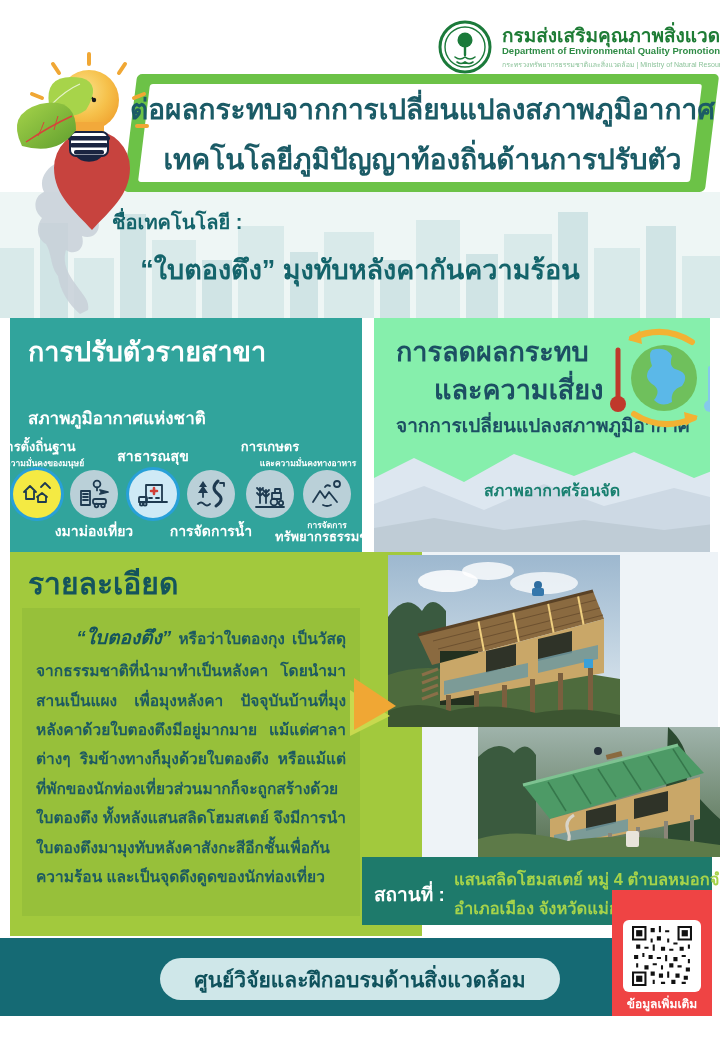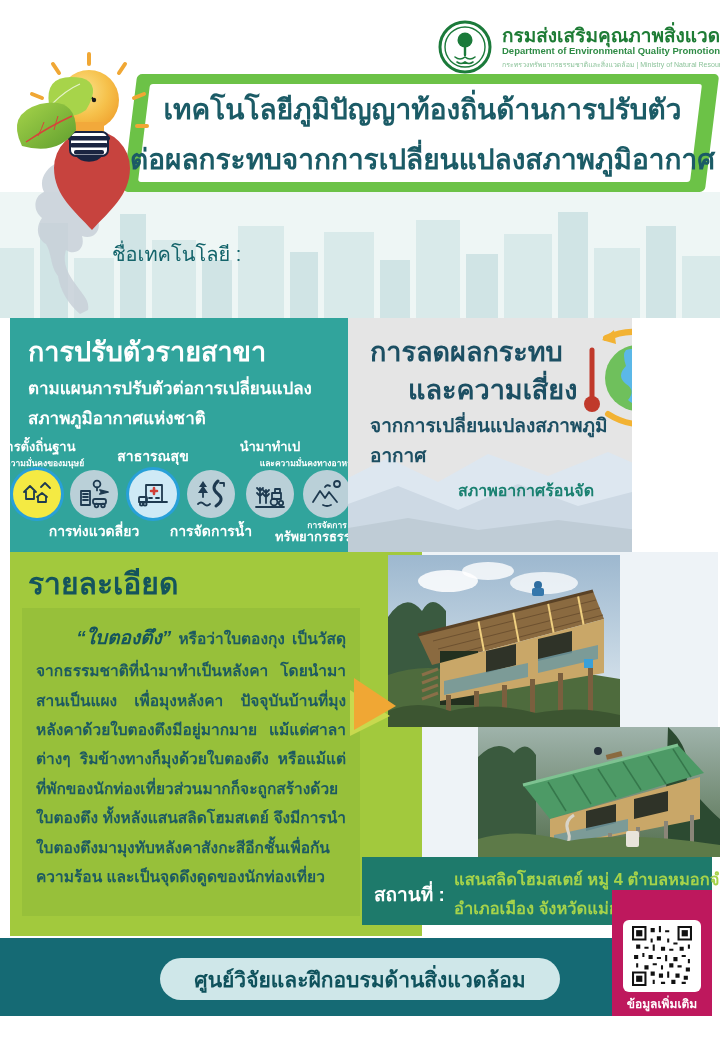--- a/index.html
+++ b/index.html
@@ -22,37 +22,37 @@
 
   
   .skyline { position:absolute; left:0; top:192px; width:720px; height:126px; background:#eef6f5; overflow:hidden; }
   .bldg { position:absolute; bottom:0; background:#d9eaea; }
   .bldg.b2 { background:#d0e4e5; }
 
   .thailand-map { position:absolute; left:2px; top:158px; width:150px; height:160px; z-index:2; }
 
   .bulb-art { position:absolute; left:4px; top:50px; width:170px; height:198px; z-index:5; }
 
-  .tech-label { position:absolute; left:112px; top:206px; font-size:20px; font-weight:normal; color:#14646b; z-index:3;margin-top:32px; }
+  .tech-label { position:absolute; left:112px; top:206px; font-size:20px; font-weight:bold; color:#14646b; z-index:3; }
   .tech-name { position:absolute; left:80px; top:248px; width:560px; text-align:center; font-size:27px; font-weight:bold; color:#14646b; z-index:3; }
 
   
   .sector-panel { position:absolute; left:10px; top:318px; width:352px; height:234px; background:#31a49c; }
   .sector-title { position:absolute; left:18px; top:12px; font-size:27px; font-weight:bold; color:#ffffff; }
   .sector-sub1 { position:absolute; left:18px; top:56px; font-size:17px; font-weight:600; color:#ffffff; }
   .sector-sub2 { position:absolute; left:18px; top:86px; font-size:17px; font-weight:600; color:#ffffff; }
   .sector-col { position:absolute; width:104px; text-align:center; }
   .sec-circle { position:absolute; top:152px; width:48px; height:48px; border-radius:50%; background:#bad0d8; display:flex; align-items:center; justify-content:center; }
   .sec-circle.hl-yellow { background:#f4ea43; box-shadow:0 0 0 3px #28a0d8; }
   .sec-circle.hl-blue { background:#cfeaf6; box-shadow:0 0 0 3px #28a0d8; }
   .sec-lbl { font-size:13px; font-weight:bold; color:#ffffff; line-height:1.15; }
   .sec-lbl-sm { font-size:8.5px; font-weight:600; color:#ffffff; line-height:1.2; }
 
   
-  .impact-panel { position:absolute; left:348px; top:318px; width:284px; height:234px; background:#e5e5e5; overflow:hidden; }
+  .impact-panel { position:absolute; left:374px; top:318px; width:336px; height:234px; background:#86efac; overflow:hidden; }
   .impact-t1 { position:absolute; left:22px; top:12px; font-size:27px; font-weight:bold; color:#1c4f63; }
   .impact-t2 { position:absolute; left:22px; top:50px; font-size:27px; font-weight:bold; color:#1c4f63;margin-left:38px; }
   .impact-sub { position:absolute; left:22px; top:92px; font-size:19px; font-weight:600; color:#1c4f63; }
   .earth-icon { position:absolute; left:228px; top:4px; width:124px; height:114px; }
   .mountains { position:absolute; left:0; bottom:0; width:356px; height:122px; }
   .impact-cond { position:absolute; left:0; top:160px; width:356px; text-align:center; font-size:16px; font-weight:bold; color:#198070; z-index:2; }
 
   
   .photos-bg { position:absolute; left:362px; top:552px; width:356px; height:305px; background:#eef3f7; }
 
@@ -73,21 +73,21 @@
   
   .location-box { position:absolute; left:362px; top:857px; width:350px; height:68px; background:#1e7a6b; z-index:5; }
   .loc-label { position:absolute; left:12px; top:22px; font-size:19px; font-weight:bold; color:#ffffff; }
   .loc-l1 { position:absolute; left:92px; top:9px; font-size:16.5px; font-weight:bold; color:#a6d34a; white-space:nowrap; }
   .loc-l2 { position:absolute; left:92px; top:38px; font-size:16.5px; font-weight:bold; color:#a6d34a; white-space:nowrap; }
 
   
   .footer-band { position:absolute; left:0; top:938px; width:710px; height:78px; background:#156a74; }
   .footer-pill { position:absolute; left:160px; top:20px; width:400px; height:42px; background:#cfe7e9; border-radius:24px; display:flex; align-items:center; justify-content:center; }
   .footer-pill span { font-size:21px; font-weight:bold; color:#0f525c; }
-  .qr-block { position:absolute; left:612px; top:890px; width:100px; height:126px; background:#be185d; z-index:6; }
+  .qr-block { position:absolute; left:612px; top:890px; width:100px; height:126px; background:#ef4444; z-index:6; }
   .qr-box { position:absolute; left:11px; top:30px; width:78px; height:72px; background:#ffffff; border-radius:6px; display:flex; align-items:center; justify-content:center; }
   .qr-label { position:absolute; left:0; top:104px; width:100px; text-align:center; font-size:12px; font-weight:bold; color:#ffffff; }
 </style>
 </head>
 <body>
 
 <div id="canvas">
 
   <div class="skyline">
     <div class="bldg" style="left:0;width:34px;height:70px;"></div>
@@ -110,22 +110,22 @@
   </div>
 
   <svg class="thailand-map" viewBox="0 0 150 160">
     <path d="M55,5 C70,-2 90,4 95,16 C108,18 112,30 104,38 C112,48 106,60 96,62 C100,74 90,82 80,78 C84,92 72,98 64,92 C60,104 66,116 72,124 C80,136 88,142 86,152 L78,156 C66,146 58,132 56,118 C48,108 50,96 44,86 C34,80 34,68 40,60 C30,52 32,38 42,34 C36,22 44,10 55,5 Z" fill="#c8d0d8" opacity="0.85"></path>
   </svg>
 
   <div class="banner">
     <div class="banner-inner"></div>
   </div>
   <div class="banner-text">
+    <div class="banner-line">ต่อผลกระทบจากการเปลี่ยนแปลงสภาพภูมิอากาศ</div>
     <div class="banner-line">เทคโนโลยีภูมิปัญญาท้องถิ่นด้านการปรับตัว</div>
-    <div class="banner-line">ต่อผลกระทบจากการเปลี่ยนแปลงสภาพภูมิอากาศ</div>
   </div>
 
   <svg class="bulb-art" viewBox="0 0 170 198">
     <defs>
       <radialGradient id="gbulb" cx="40%" cy="35%" r="75%">
         <stop offset="0%" stop-color="#fbe28a"></stop>
           <stop offset="55%" stop-color="#f6c14b"></stop>
           <stop offset="100%" stop-color="#ef9f2c"></stop>
       </radialGradient>
       <linearGradient id="gleaf" x1="0" y1="0" x2="1" y2="1">
@@ -173,24 +173,24 @@
       <circle cx="27" cy="20" r="7.5" fill="#1b7a3a"></circle>
       <path d="M27 26 v9 M27 25 l-6,-4 M27 25 l6,-4" stroke="#1b7a3a" stroke-width="2.4" fill="none" stroke-linecap="round"></path>
       <path d="M17 37 q5,4 10,0 q5,4 10,0 M19 42 q4,3 8,0 q4,3 8,0" stroke="#1b7a3a" stroke-width="1.6" fill="none" stroke-linecap="round"></path>
     </svg>
     <div class="logo-th">กรมส่งเสริมคุณภาพสิ่งแวดล้อม</div>
     <div class="logo-en">Department of Environmental Quality Promotion (DEQP)</div>
     <div class="logo-min">กระทรวงทรัพยากรธรรมชาติและสิ่งแวดล้อม | Ministry of Natural Resources and Environment</div>
   </div>
 
   <div class="tech-label">ชื่อเทคโนโลยี :</div>
+  <div class="tech-name">“ใบตองตึง” มุงทับหลังคากันความร้อน</div>
 
   <div class="sector-panel">
     <div class="sector-title">การปรับตัวรายสาขา</div>
-    <div class="sector-sub1">ตามแผนการปรับตัวต่อการเปลี่ยนแปลง</div>
     <div class="sector-sub2">สภาพภูมิอากาศแห่งชาติ</div>
 
     <div class="sector-col" style="left:-25px;">
       <div class="sec-lbl" style="position:absolute;top:122px;width:104px;">การตั้งถิ่นฐาน</div>
       <div class="sec-lbl-sm" style="position:absolute;top:140px;width:104px;">และความมั่นคงของมนุษย์</div>
       <div class="sec-circle hl-yellow" style="left:28px;">
         <svg width="32" height="32" viewBox="0 0 32 32" fill="none" stroke="#1e3a50" stroke-width="1.8" stroke-linecap="round" stroke-linejoin="round">
           <path d="M20 9 l4 -4 l5 5"></path>
           <path d="M3 14 L9 8 L15 14 M5 13 v8 h8 v-8"></path>
           <path d="M16 19 l5 -4 l5 4 M17 18 v6 h8 v-6"></path>
@@ -204,21 +204,21 @@
           <rect x="3" y="13" width="9" height="14"></rect>
           <path d="M5 16 h5 M5 19 h5 M5 22 h5"></path>
           <circle cx="19" cy="6" r="3.4"></circle>
             <path d="M19 9.4 v3"></path>
           <path d="M22 12 l8 2 -8 2 1.6 -2 z" fill="#1e3a50"></path>
           <rect x="15" y="21" width="13" height="5" rx="2"></rect>
           <circle cx="18.5" cy="27.5" r="1.8"></circle>
             <circle cx="25" cy="27.5" r="1.8"></circle>
         </svg>
       </div>
-      <div class="sec-lbl" style="position:absolute;top:205px;width:104px;font-size:14px;">การท่งแวดลี่ยว</div>
+      <div class="sec-lbl" style="position:absolute;top:205px;width:104px;font-size:14px;">งมาม่องเที่ยว</div>
     </div>
 
     <div class="sector-col" style="left:91px;">
       <div class="sec-lbl" style="position:absolute;top:130px;width:104px;font-size:14px;">สาธารณสุข</div>
       <div class="sec-circle hl-blue" style="left:28px;">
         <svg width="32" height="32" viewBox="0 0 32 32" fill="none" stroke="#1e3a50" stroke-width="1.8" stroke-linecap="round" stroke-linejoin="round">
           <rect x="9" y="7" width="16" height="17"></rect>
           <path d="M17 10 v6 M14 13 h6" stroke="#d04038" stroke-width="2.6"></path>
           <path d="M12 20 h3 M19 20 h3"></path>
           <rect x="2" y="19" width="8" height="5" rx="1"></rect>
@@ -236,21 +236,21 @@
           <path d="M8 15 v4"></path>
           <path d="M23 3 q-8 7 0 13 q7 6 -2 12" stroke-width="3"></path>
           <path d="M25 5 h4 v3"></path>
           <path d="M3 26 q3 -3 6 0 q3 3 6 0"></path>
         </svg>
       </div>
       <div class="sec-lbl" style="position:absolute;top:205px;width:104px;font-size:14px;">การจัดการน้ำ</div>
     </div>
 
     <div class="sector-col" style="left:208px;">
-      <div class="sec-lbl" style="position:absolute;top:122px;width:104px;">นำมาทำเป</div>
+      <div class="sec-lbl" style="position:absolute;top:122px;width:104px;">การเกษตร</div>
       <div class="sec-lbl-sm" style="position:absolute;top:140px;width:104px;margin-left:38px;">และความมั่นคงทางอาหาร</div>
       <div class="sec-circle" style="left:28px;">
         <svg width="32" height="32" viewBox="0 0 32 32" fill="none" stroke="#1e3a50" stroke-width="1.8" stroke-linecap="round" stroke-linejoin="round">
           <path d="M6 25 V10 M6 13 l-3 -3 M6 13 l3 -3 M6 18 l-3 -3 M6 18 l3 -3"></path>
           <path d="M12 25 V12 M12 15 l-3 -3 M12 15 l3 -3 M12 19 l-3 -3 M12 19 l3 -3"></path>
           <rect x="18" y="15" width="9" height="6"></rect>
           <rect x="21" y="11" width="5" height="4"></rect>
           <circle cx="20" cy="24" r="3.4"></circle>
             <circle cx="27" cy="25" r="2.2"></circle>
           <path d="M2 29 h28"></path>

